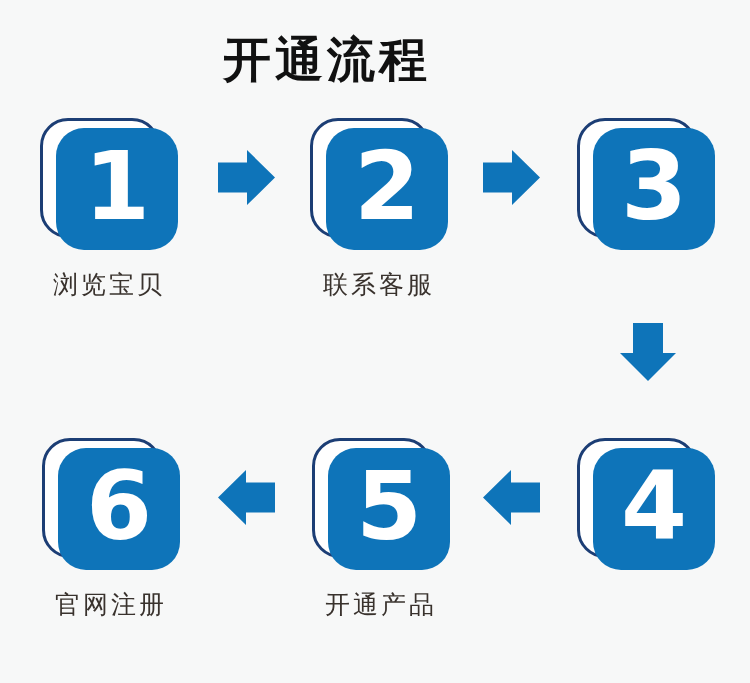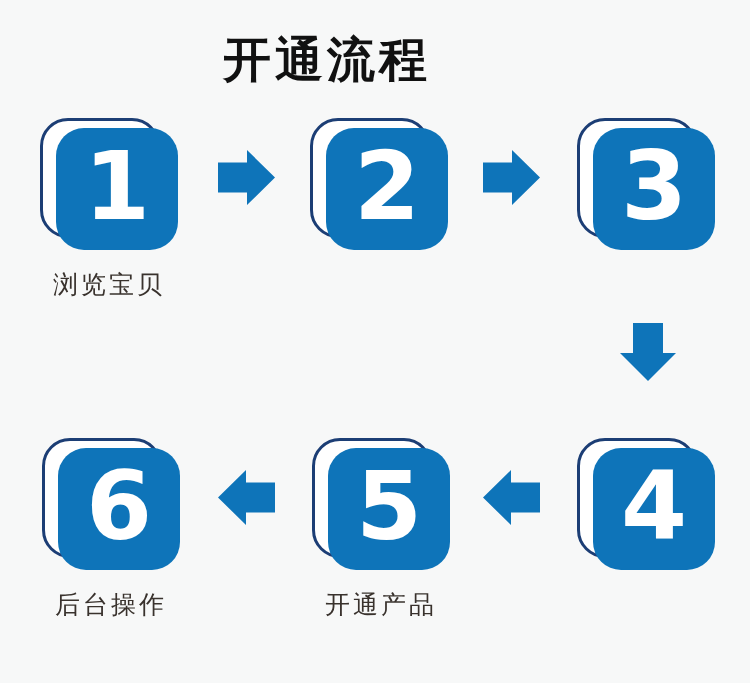--- a/index.html
+++ b/index.html
@@ -107,20 +107,21 @@
     <svg width="57" height="55" viewBox="0 0 57 55" aria-hidden="true">
       <polygon points="0,12.5 29,12.5 29,0 57,27.5 29,55 29,42.5 0,42.5"></polygon>
     </svg>
   </div>
 
   <div class="step step-2">
     <div class="back-card"></div>
     <div class="front-card">
       <span class="step-number">2</span>
     </div>
+    <div class="step-label">联系客服</div>
   </div>
 
   <div class="arrow arrow-2">
     <svg width="57" height="55" viewBox="0 0 57 55" aria-hidden="true">
       <polygon points="0,12.5 29,12.5 29,0 57,27.5 29,55 29,42.5 0,42.5"></polygon>
     </svg>
   </div>
 
   <div class="step step-3">
     <div class="back-card"></div>
@@ -160,16 +161,16 @@
     <svg width="57" height="55" viewBox="0 0 57 55" aria-hidden="true">
       <polygon points="57,12.5 28,12.5 28,0 0,27.5 28,55 28,42.5 57,42.5"></polygon>
     </svg>
   </div>
 
   <div class="step step-6">
     <div class="back-card"></div>
     <div class="front-card">
       <span class="step-number">6</span>
     </div>
-    <div class="step-label">后台操作</div>
+    <div class="step-label">官网注册</div>
   </div>
 
 </div>
 
 </body></html>

